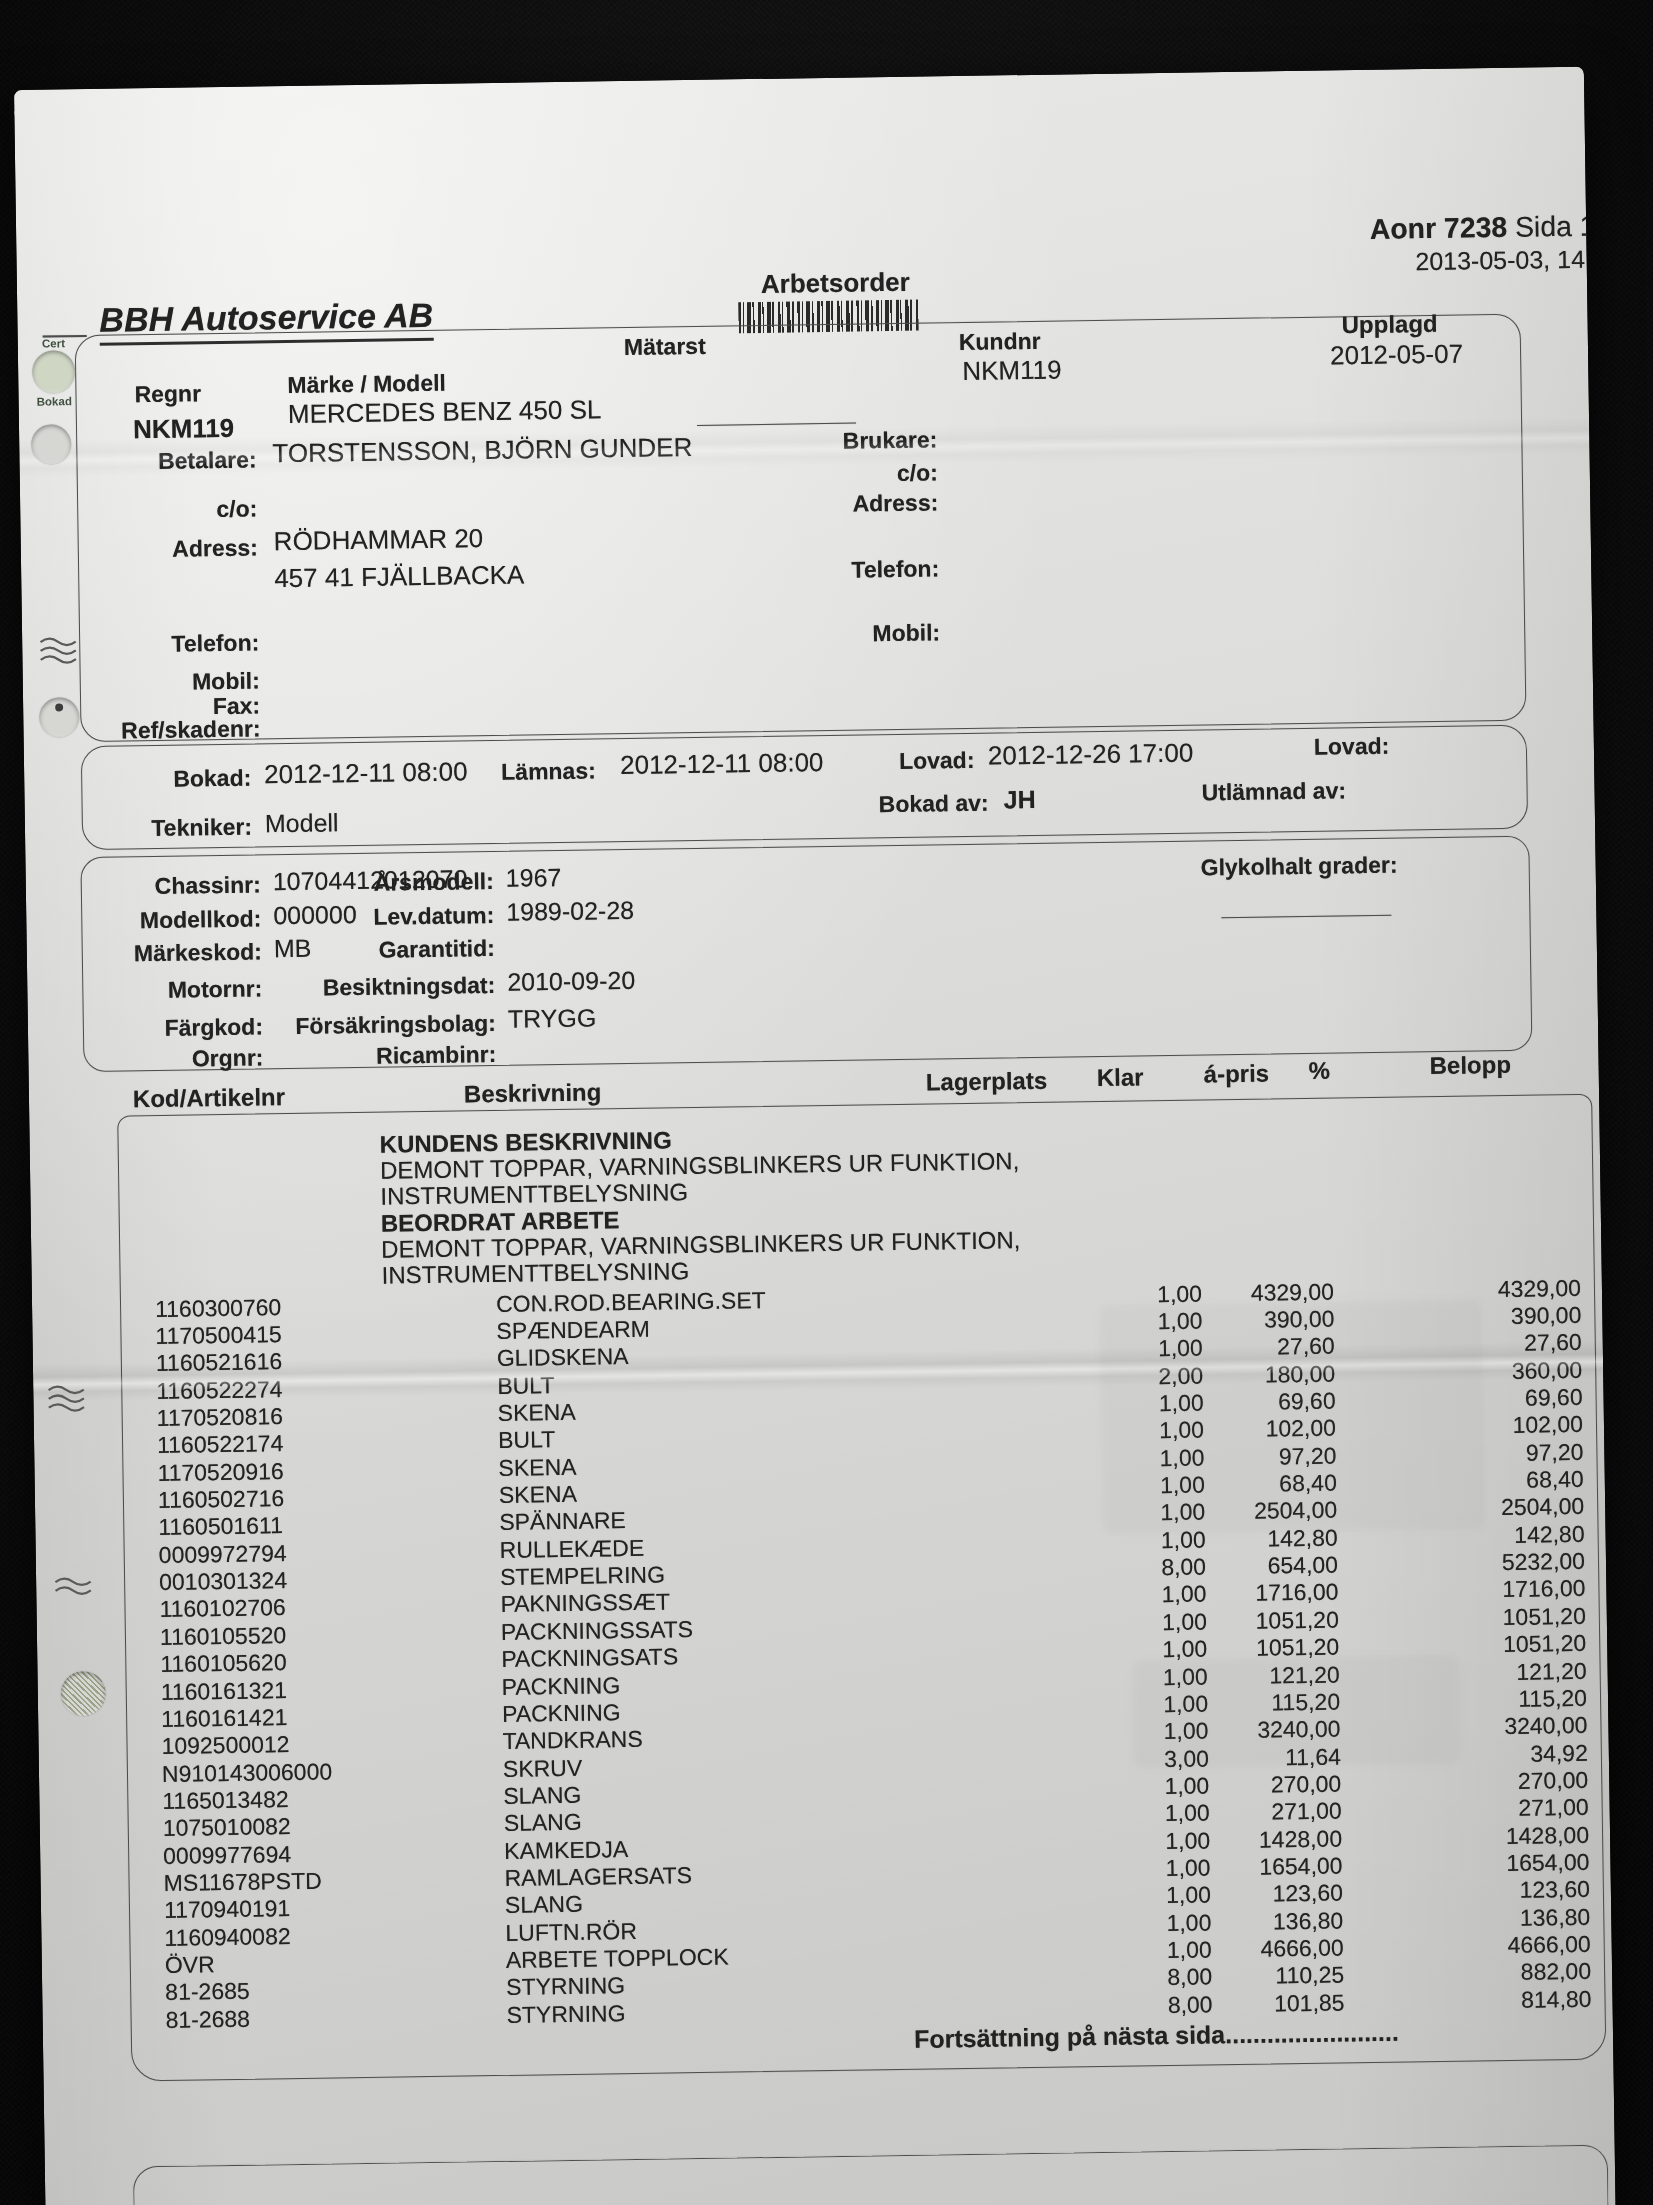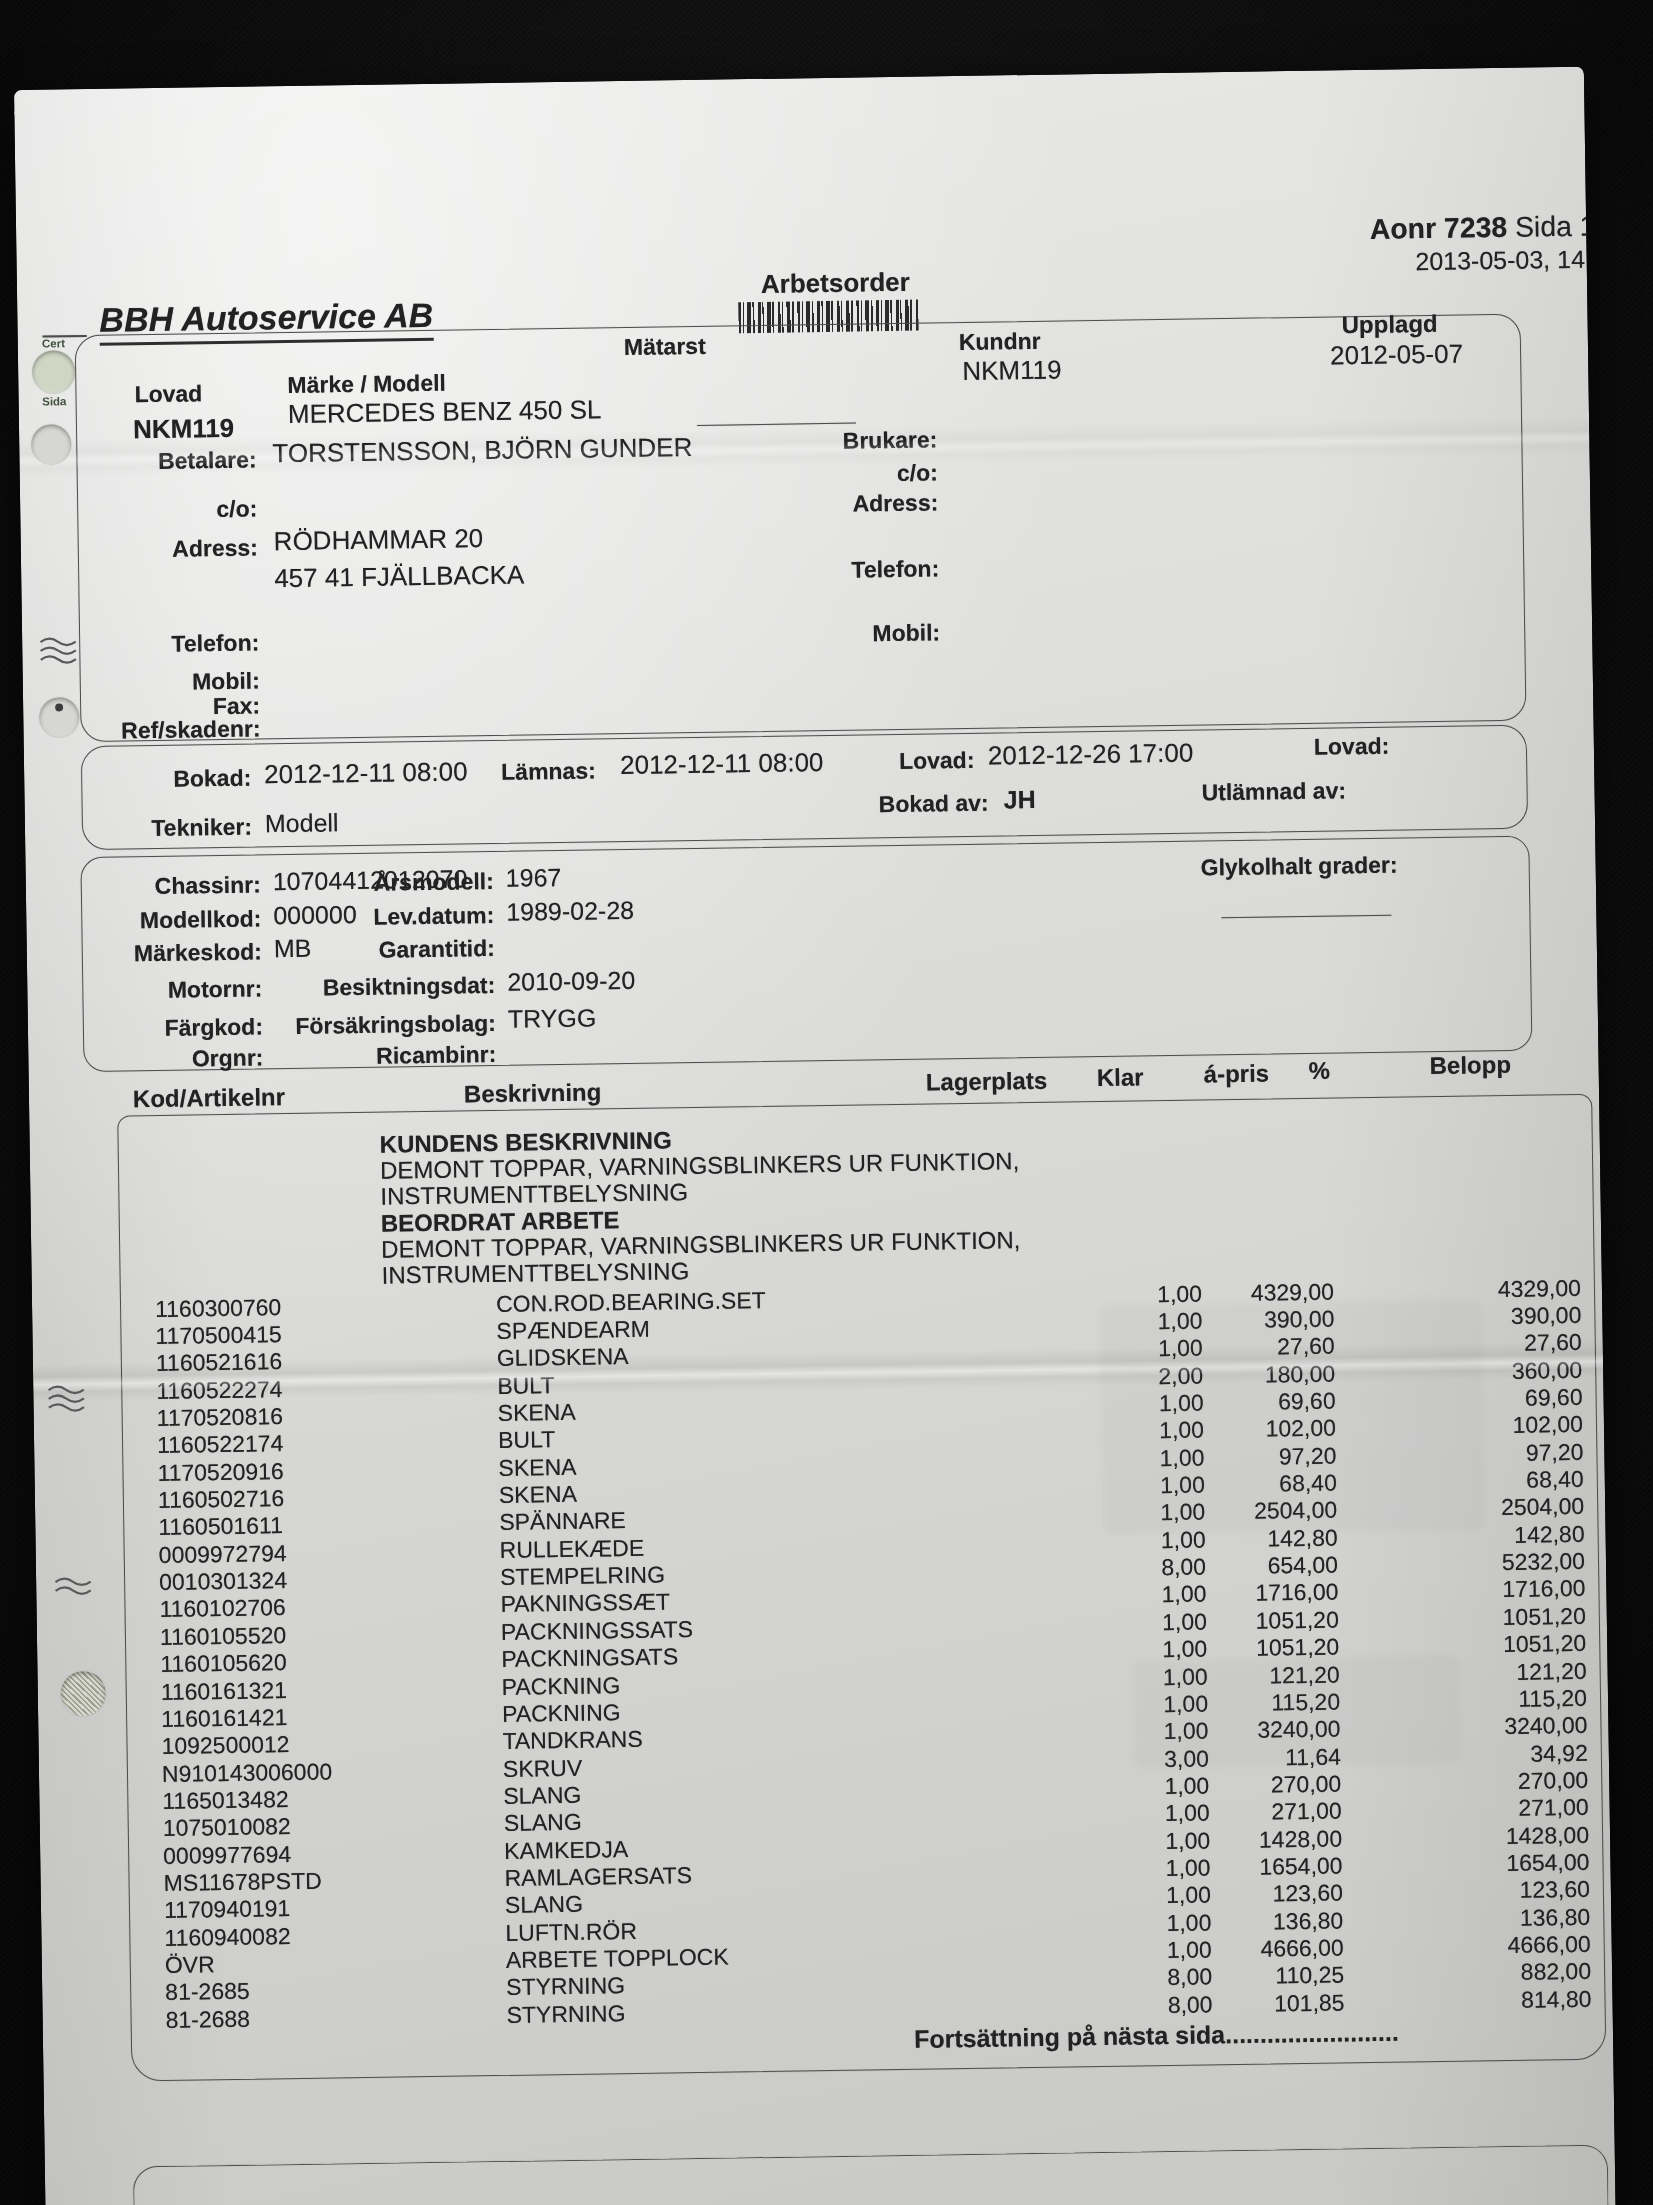--- a/index.html
+++ b/index.html
@@ -90,21 +90,21 @@
 
   <div class="box" style="left:57px;top:246px;width:1444px;height:405px;"></div>
   <div class="hline" style="left:24.6px;top:246px;width:44px;"></div>
 
   <div class="t b" style="left:606px;top:253px;font-size:23px;">Mätarst</div>
   <div class="t b" style="left:941px;top:253px;font-size:23px;">Kundnr</div>
   <div class="t" style="left:944px;top:280px;font-size:26px;">NKM119</div>
   <div class="t b" style="left:1324px;top:241px;font-size:24px;">Upplagd</div>
   <div class="t" style="left:1312px;top:270px;font-size:26px;">2012-05-07</div>
 
-  <div class="t b" style="left:116px;top:293px;font-size:23px;">Lovad</div>
+  <div class="t b" style="left:116px;top:293px;font-size:23px;">Regnr</div>
   <div class="t b" style="left:114px;top:326px;font-size:26px;">NKM119</div>
   <div class="t b" style="left:269px;top:286px;font-size:23px;">Märke / Modell</div>
   <div class="t" style="left:269px;top:313px;font-size:26px;">MERCEDES BENZ 450 SL</div>
   <div class="hline" style="left:678px;top:345px;width:159px;height:1.1px;"></div>
 
   <div class="t b rt" style="left:57px;top:360px;width:180px;font-size:23px;">Betalare:</div>
   <div class="t" style="left:253px;top:352px;font-size:26px;">TORSTENSSON, BJÖRN GUNDER</div>
   <div class="t b rt" style="left:57px;top:409px;width:180px;font-size:23px;">c/o:</div>
   <div class="t b rt" style="left:57px;top:448px;width:180px;font-size:23px;">Adress:</div>
   <div class="t" style="left:253px;top:440px;font-size:26px;">RÖDHAMMAR 20</div>
@@ -373,21 +373,21 @@
 
   <div class="box" style="left:88px;top:2078px;width:1473px;height:219px;border-radius:24.6px 24.6px 0 0;border-bottom:none;"></div>
 
   <div class="crease" style="top:1274px;"></div>
   <div class="crease" style="top:350px;opacity:.5;"></div>
   <div class="smudge" style="left:1067px;top:1231px;width:383px;height:230px;"></div>
   <div class="smudge" style="left:1094px;top:1586px;width:328px;height:109px;"></div>
 
   <div class="hole green" style="left:14.2px;top:261px;width:43px;height:43px;display:flex;align-items:center;justify-content:center;flex-direction:column;">
     <span>Cert</span>
-    <span>Sida</span>
+    <span>Bokad</span>
   </div>
   <div class="hole" style="left:12px;top:335px;width:40px;height:40px;"></div>
   <div class="hole" style="left:16.4px;top:608px;width:40px;height:40px;">
     <span class="dot" style="position:absolute;left:15.3px;top:5.5px;"></span>
   </div>
   <div class="hole mesh" style="left:23px;top:1582px;width:45px;height:45px;"></div>
 
   <svg style="left:15.3px;top:547px;" width="44" height="33" viewBox="0 0 80 60">
     <path d="M6 10 q16 -12 32 0 t32 0" stroke="#5a5a5a" fill="none" stroke-width="4"></path>
     <path d="M6 26 q16 -12 32 0 t32 0" stroke="#5a5a5a" fill="none" stroke-width="4"></path>

